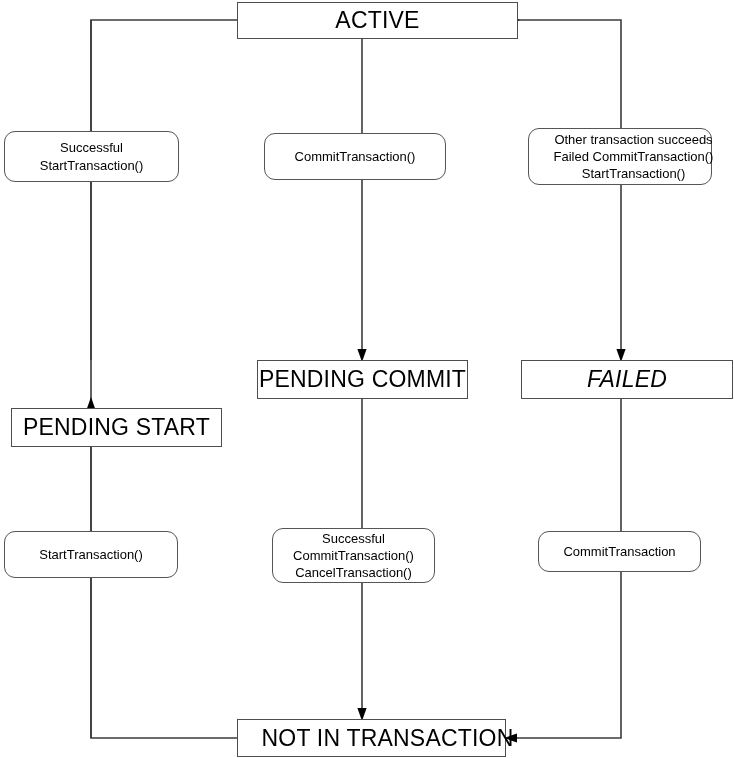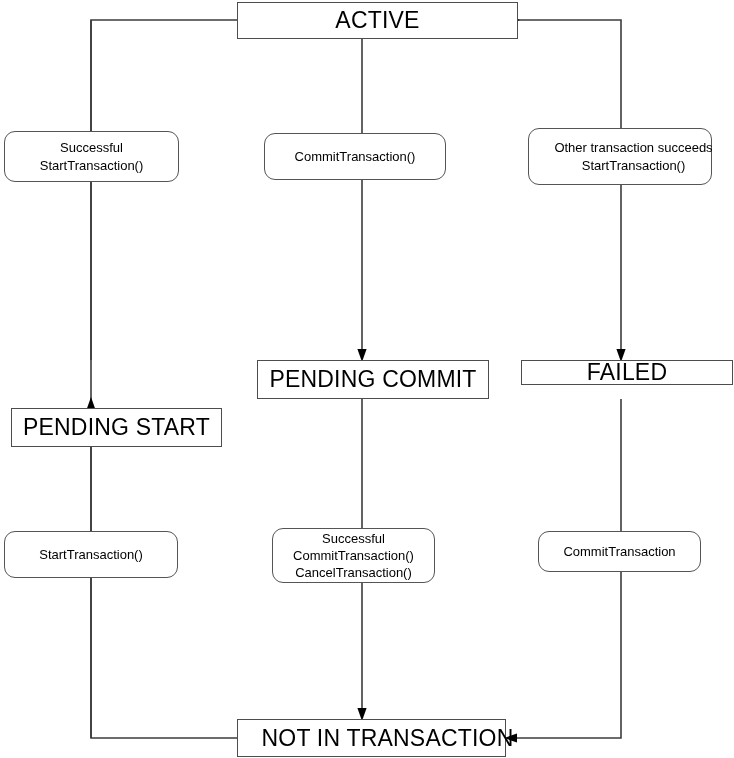--- a/index.html
+++ b/index.html
@@ -87,40 +87,41 @@
       </g>
   </svg>
 
   <div id="states-layer">
       <div class="state-box" style="left: 237px; top: 2px; width: 281px; height: 37px; border-color: rgb(77, 77, 77);">
         <span class="state-label">ACTIVE</span>
       </div>
       <div class="state-box" style="left: 11px; top: 360px; width: 211px; height: 39px; border-color: rgb(77, 77, 77); margin-top: 48px;">
         <span class="state-label">PENDING START</span>
       </div>
-      <div class="state-box" style="left: 257px; top: 360px; width: 232px; height: 39px; border-color: rgb(77, 77, 77);">
+      <div class="state-box" style="left: 257px; top: 360px; width: 211px; height: 39px; border-color: rgb(77, 77, 77);">
         <span class="state-label">PENDING COMMIT</span>
       </div>
-      <div class="state-box" style="left: 521px; top: 360px; width: 212px; height: 25px; border-color: rgb(77, 77, 77);">
+      <div class="state-box" style="left: 521px; top: 360px; width: 212px; height: 39px; border-color: rgb(77, 77, 77); font-style: italic;">
         <span class="state-label">FAILED</span>
       </div>
       <div class="state-box" style="left: 237px; top: 719px; width: 269px; height: 38px; border-color: rgb(77, 77, 77); padding-left: 32px;">
         <span class="state-label">NOT IN TRANSACTION</span>
       </div>
     </div>
   <div id="labels-layer">
       <div class="edge-label-box" style="left: 4px; top: 131px; width: 175px; height: 51px; border-color: rgb(85, 85, 85);">
         <span class="edge-label-line">Successful</span>
         <span class="edge-label-line">StartTransaction()</span>
       </div>
       <div class="edge-label-box" style="left: 264px; top: 133px; width: 182px; height: 47px; border-color: rgb(85, 85, 85);">
         <span class="edge-label-line">CommitTransaction()</span>
       </div>
       <div class="edge-label-box" style="left: 528px; top: 128px; width: 184px; height: 57px; border-color: rgb(85, 85, 85); padding-left: 27px;">
         <span class="edge-label-line">Other transaction succeeds</span>
+        <span class="edge-label-line">Failed CommitTransaction()</span>
         <span class="edge-label-line">StartTransaction()</span>
       </div>
       <div class="edge-label-box" style="left: 4px; top: 531px; width: 174px; height: 47px; border-color: rgb(85, 85, 85);">
         <span class="edge-label-line">StartTransaction()</span>
       </div>
       <div class="edge-label-box" style="left: 272px; top: 528px; width: 163px; height: 55px; border-color: rgb(85, 85, 85);">
         <span class="edge-label-line">Successful</span>
         <span class="edge-label-line">CommitTransaction()</span>
         <span class="edge-label-line">CancelTransaction()</span>
       </div>

